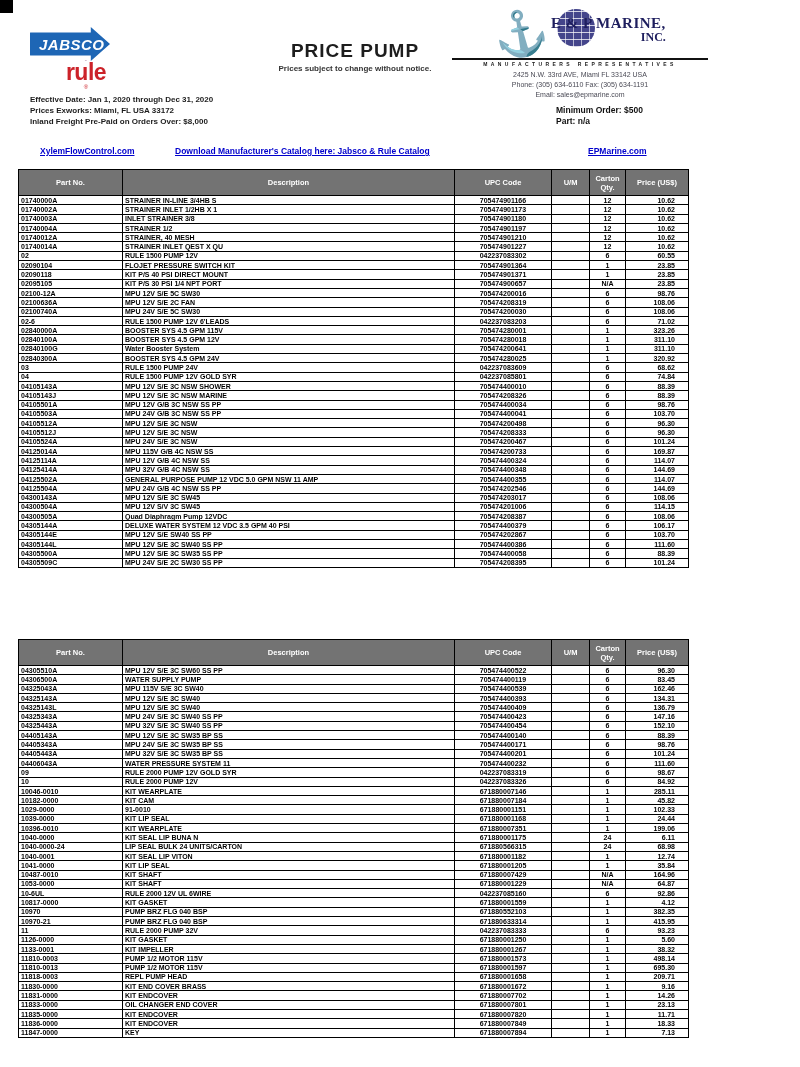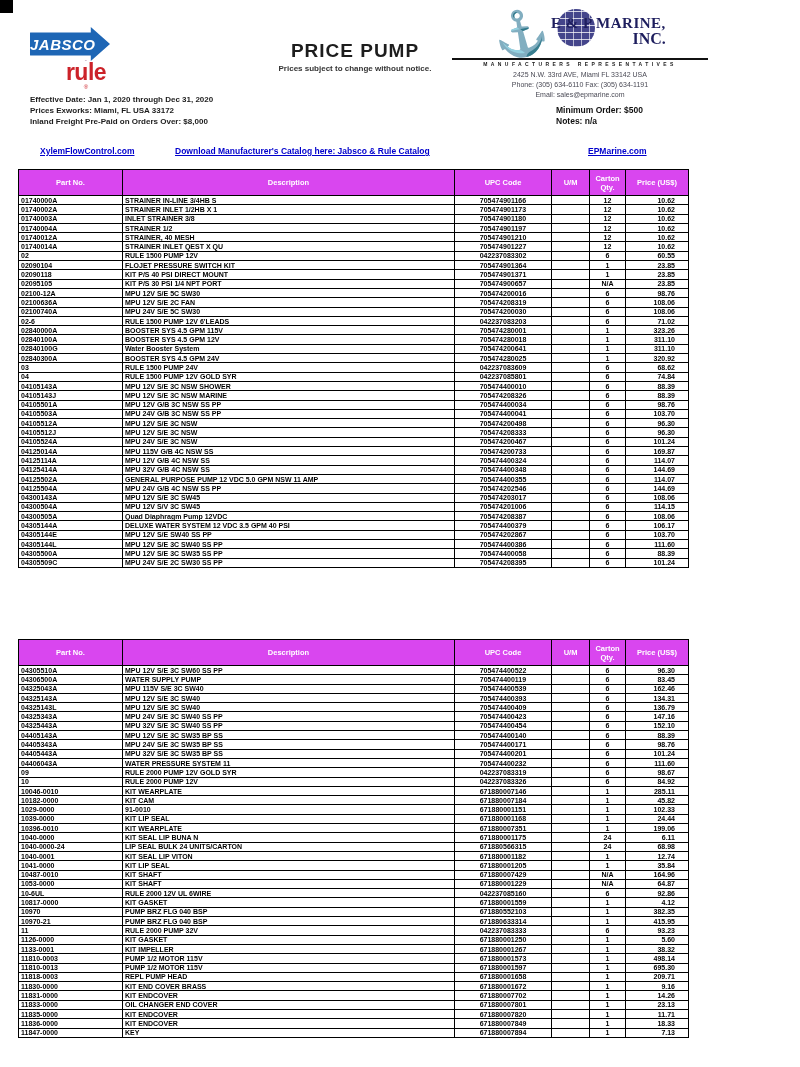--- a/index.html
+++ b/index.html
@@ -8,21 +8,21 @@
     position:relative; width:800px; height:1067px; margin:0 auto;
     background:#fff; overflow:hidden;
   }
   .corner-mark { position:absolute; left:0; top:0; width:13px; height:13px; background:#000; }
 
   
   .jabsco-logo {
     position:absolute; left:30px; top:27px; width:80px; height:34px;
     background:#1e66b5; color:#fff; font-weight:bold; font-style:italic;
     font-size:15px; letter-spacing:.5px; display:flex; align-items:center;
-    clip-path:polygon(0 16%, 76% 16%, 76% 0, 100% 50%, 76% 100%, 76% 84%, 0 84%);
+    padding-left:9px; clip-path:polygon(0 16%, 76% 16%, 76% 0, 100% 50%, 76% 100%, 76% 84%, 0 84%);
     border-radius:6px;
   }
   .rule-logo { position:absolute; left:26px; top:60px; width:120px; height:30px; display:flex; align-items:center;flex-direction:column; }
   .rule-text { color:#cc2229; font-weight:bold; font-size:23px; letter-spacing:-.5px; line-height:1; }
   .rule-reg { color:#cc2229; font-size:6px; vertical-align:top; }
 
   
   .title-block { position:absolute; left:235px; top:40px; width:240px; text-align:center; }
   .title-main { font-size:19px; font-weight:bold; color:#1d1d1d; letter-spacing:1px; }
   .title-sub { font-size:8px; color:#333; margin-top:2px;font-weight:bold; }
@@ -35,21 +35,21 @@
   .globe {
     position:absolute; left:6px; top:-6px; width:38px; height:38px; border-radius:50%;
     background:
       repeating-linear-gradient(0deg, rgba(255,255,255,.75) 0 1px, transparent 1px 7px),
       repeating-linear-gradient(90deg, rgba(255,255,255,.6) 0 1px, transparent 1px 8px),
       #30317f;
     opacity:.9;
   }
   .supplier-name { position:relative; font-family:"Liberation Serif", serif; color:#1e1e5e; font-weight:bold; }
   .supplier-name .line1 { font-size:15px; letter-spacing:.5px; }
-  .supplier-name .line2 { font-size:16px; text-align:right; margin-top:-2px; }
+  .supplier-name .line2 { font-size:12px; text-align:right; margin-top:-2px; }
   .supplier-rule { border-top:2px solid #111; margin-top:2px; }
   .supplier-tagline { font-size:5px; letter-spacing:3.4px; text-align:center; color:#222; font-weight:bold; margin-top:1px; }
   .supplier-addr { font-size:7px; color:#4a4a55; text-align:center; line-height:1.45; margin-top:3px; }
 
   .min-order { position:absolute; left:556px; top:105px; font-size:8.5px; font-weight:bold; color:#111; line-height:1.35; }
 
   
   .terms { position:absolute; left:30px; top:95px; font-size:8px; font-weight:bold; color:#1c1c1c; line-height:1.35; }
 
   
@@ -61,21 +61,21 @@
 
   
   table.price-table {
     position:absolute; left:18px; width:670px;
     border-collapse:collapse; table-layout:fixed;
     font-size:7px; font-weight:bold; color:#000;
   }
   #table1 { top:169px; }
   #table2 { top:639px; }
   .price-table th {
-    background:#d946ef; color:#fff; font-size:7.5px; font-weight:bold;
+    background:#737373; color:#fff; font-size:7.5px; font-weight:bold;
     text-align:center; vertical-align:middle; height:26px; line-height:1.2;
     border:1px solid #000; padding:0 1px;
   }
   .price-table td {
     border:1px solid #000; height:9.3px; line-height:1;
     padding:0 2px; overflow:hidden; white-space:nowrap;
   }
   col.c-part { width:104px; } col.c-desc { width:332px; } col.c-upc { width:97px; }
   col.c-um { width:38px; } col.c-qty { width:36px; } col.c-price { width:63px; }
   .price-table td.part { text-align:left; }
@@ -123,21 +123,21 @@
     <div class="supplier-tagline">MANUFACTURERS REPRESENTATIVES</div>
     <div class="supplier-addr">
       <div>2425 N.W. 33rd AVE, Miami FL 33142 USA</div>
       <div>Phone: (305) 634-6110   Fax: (305) 634-1191</div>
       <div>Email: sales@epmarine.com</div>
     </div>
   </div>
 
   <div class="min-order">
     <div>Minimum Order: $500</div>
-    <div>Notes: n/a</div>
+    <div>Part: n/a</div>
   </div>
 
   <div class="terms">
     <div>Effective Date: Jan 1, 2020 through Dec 31, 2020</div>
     <div>Prices Exworks: Miami, FL USA 33172</div>
     <div>Inland Freight Pre-Paid on Orders Over: $8,000</div>
   </div>
 
   <div class="links-row">
     <a class="doc-link link-left">XylemFlowControl.com</a>

